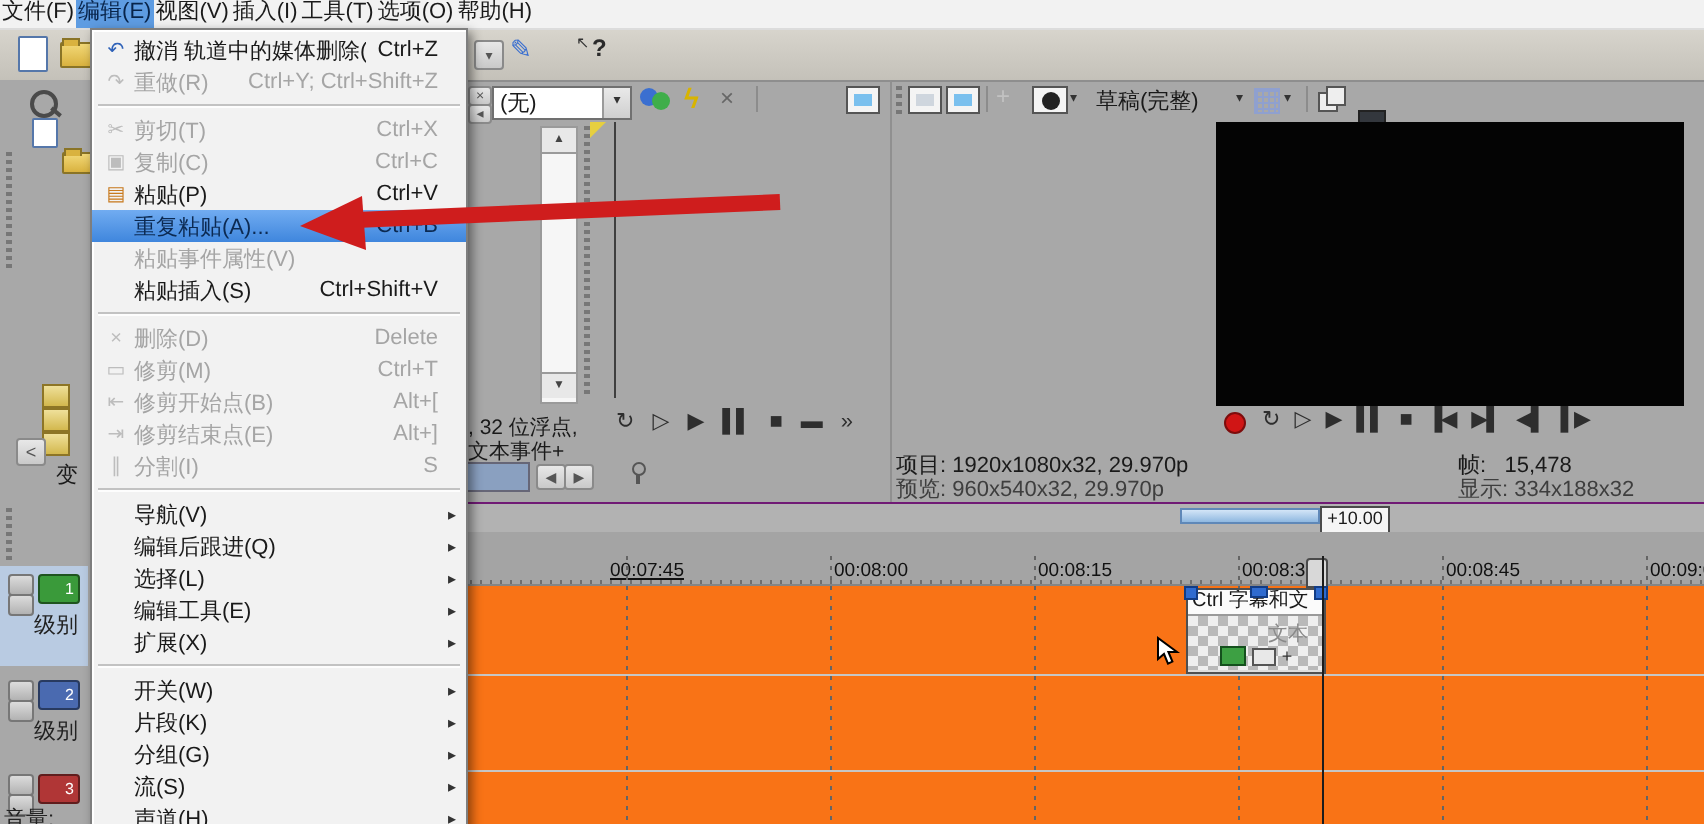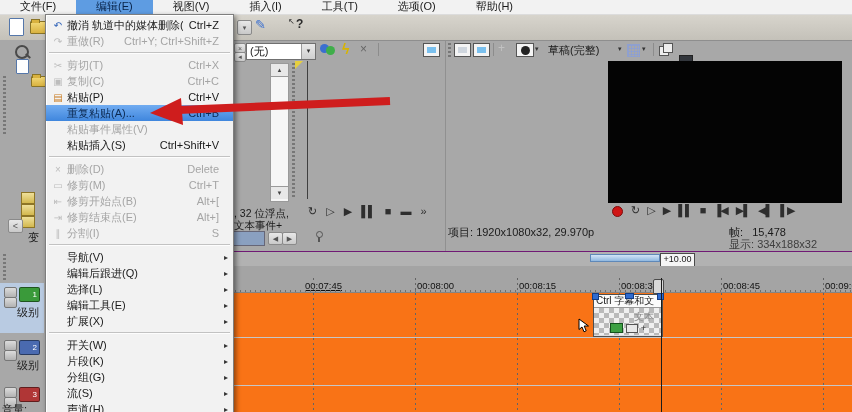--- a/index.html
+++ b/index.html
@@ -1,21 +1,21 @@
 <!DOCTYPE html>
 <html><head>
 <meta charset="utf-8">
 <style>
   html,body{margin:0;padding:0}
   #stage{position:relative;width:852px;height:412px;overflow:hidden;background:#a8a8a8;
          font-family:"Liberation Sans","DejaVu Sans",sans-serif;font-size:11px;color:#1a1a1a}
   .abs{position:absolute}
   
   #menubar{left:0;top:0;width:852px;height:14px;background:#f2f2f2;border-bottom:1px solid #dcdcdc;display:flex;z-index:30}
-  .mb-item{padding:0 20px;height:14px;line-height:13px;font-size:11px;white-space:nowrap}
+  .mb-item{padding:0 1px;height:14px;line-height:13px;font-size:11px;white-space:nowrap}
   .mb-item.active{background:#5e9ce2;color:#08244a}
   
   #toolbar{left:0;top:14px;width:852px;height:26px;background:linear-gradient(#d8d5cd,#c4c1b9);border-bottom:1px solid #9b9892;z-index:1}
   .page-icon{width:13px;height:16px;background:#fff;border:1px solid #5577aa;border-radius:1px}
   .folder-icon{width:17px;height:11px;background:linear-gradient(#f2d877,#d9b23f);border:1px solid #8a7426;border-radius:1px;position:relative}
   .folder-icon::before{content:"";position:absolute;left:0;top:-3px;width:7px;height:3px;background:#d9b23f;border:1px solid #8a7426;border-bottom:none}
   .tiny-btn{background:linear-gradient(#e8e8e8,#c9c9c9);border:1px solid #8a8a8a;border-radius:2px;display:flex;align-items:center;justify-content:center;color:#555;font-size:7px}
   
   #edit-menu{left:45px;top:14px;width:187px;height:398px;background:#f2f2f2;border:1px solid #7e7e7e;
              box-shadow:2px 2px 5px rgba(0,0,0,.45),inset 1px 1px 0 #ffffff;z-index:40;padding-top:2px}
@@ -243,20 +243,24 @@
           <span class="glyph-btn" data-name="go-to-end-button">▶▌</span>
           <span class="glyph-btn" data-name="previous-frame-button">◀▌</span>
           <span class="glyph-btn" data-name="next-frame-button">▌▶</span>
         </span>
     </div>
 
     <div class="abs status-line" style="left:2px;top:184px" data-name="project-status">
       <span data-name="project-label">项目:</span>
       <span data-name="project-value">1920x1080x32, 29.970p</span>
     </div>
+    <div class="abs status-line" style="left:2px;top:196px;color:#3e3e3e" data-name="preview-status">
+      <span data-name="preview-label">预览:</span>
+      <span data-name="preview-value">960x540x32, 29.970p</span>
+    </div>
     <div class="abs status-line" style="left:283px;top:184px" data-name="frame-status">
       <span data-name="frame-label">帧:</span>&nbsp;&nbsp;
       <span data-name="frame-value">15,478</span>
     </div>
     <div class="abs status-line" style="left:283px;top:196px;color:#3e3e3e" data-name="display-status">
       <span data-name="display-label">显示:</span>
       <span data-name="display-value">334x188x32</span>
     </div>
   </div>
 

